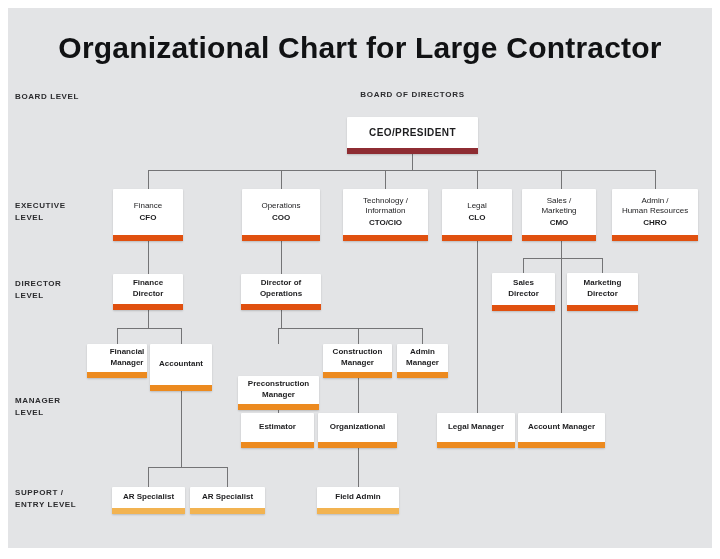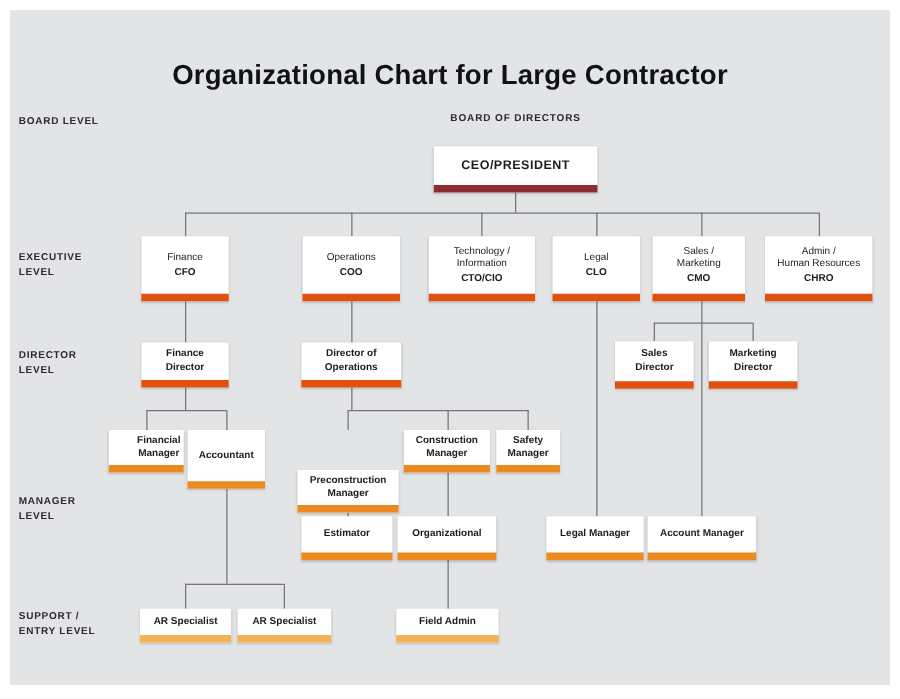--- a/index.html
+++ b/index.html
@@ -4,21 +4,21 @@
 <style>
   html,body { margin:0; padding:0; }
   body {
     width:720px; height:559px; position:relative; overflow:hidden;
     background:#ffffff;
     font-family:"Liberation Sans", sans-serif;
   }
   .panel { position:absolute; left:8px; top:8px; width:704px; height:540px; background:#e3e4e6; }
   .title {
     position:absolute; left:0; top:31px; width:720px; text-align:center;
-    font-size:22px; font-weight:bold; color:#111214; letter-spacing:0.2px;margin-top:16px;
+    font-size:30px; font-weight:bold; color:#111214; letter-spacing:0.2px;
   }
   .lvl {
     position:absolute; font-size:8px; font-weight:bold; color:#2b2b2e;
     letter-spacing:0.6px; line-height:1.5; white-space:pre-line;
   }
   .bod {
     position:absolute; left:340px; top:90px; width:145px; text-align:center;
     font-size:8px; font-weight:bold; color:#2b2b2e; letter-spacing:0.7px;
   }
   .node {
@@ -168,21 +168,21 @@
   <div class="label">Preconstruction
 Manager</div>
   <div class="bar" style="background-color: rgb(236, 138, 31);"></div>
 </div>
 <div class="node" style="left:323px; top:344px; width:69px; height:34px;">
   <div class="label">Construction
 Manager</div>
   <div class="bar" style="background-color: rgb(236, 138, 31);"></div>
 </div>
 <div class="node" style="left:397px; top:344px; width:51px; height:34px;">
-  <div class="label">Safety
+  <div class="label">Admin
 Manager</div>
   <div class="bar" style="background-color: rgb(236, 138, 31);"></div>
 </div>
 
 <div class="node" style="left:241px; top:413px; width:73px; height:35px;">
   <div class="label">Estimator</div>
   <div class="bar" style="background-color: rgb(236, 138, 31);"></div>
 </div>
 <div class="node" style="left:318px; top:413px; width:79px; height:35px;">
   <div class="label">Organizational</div>

